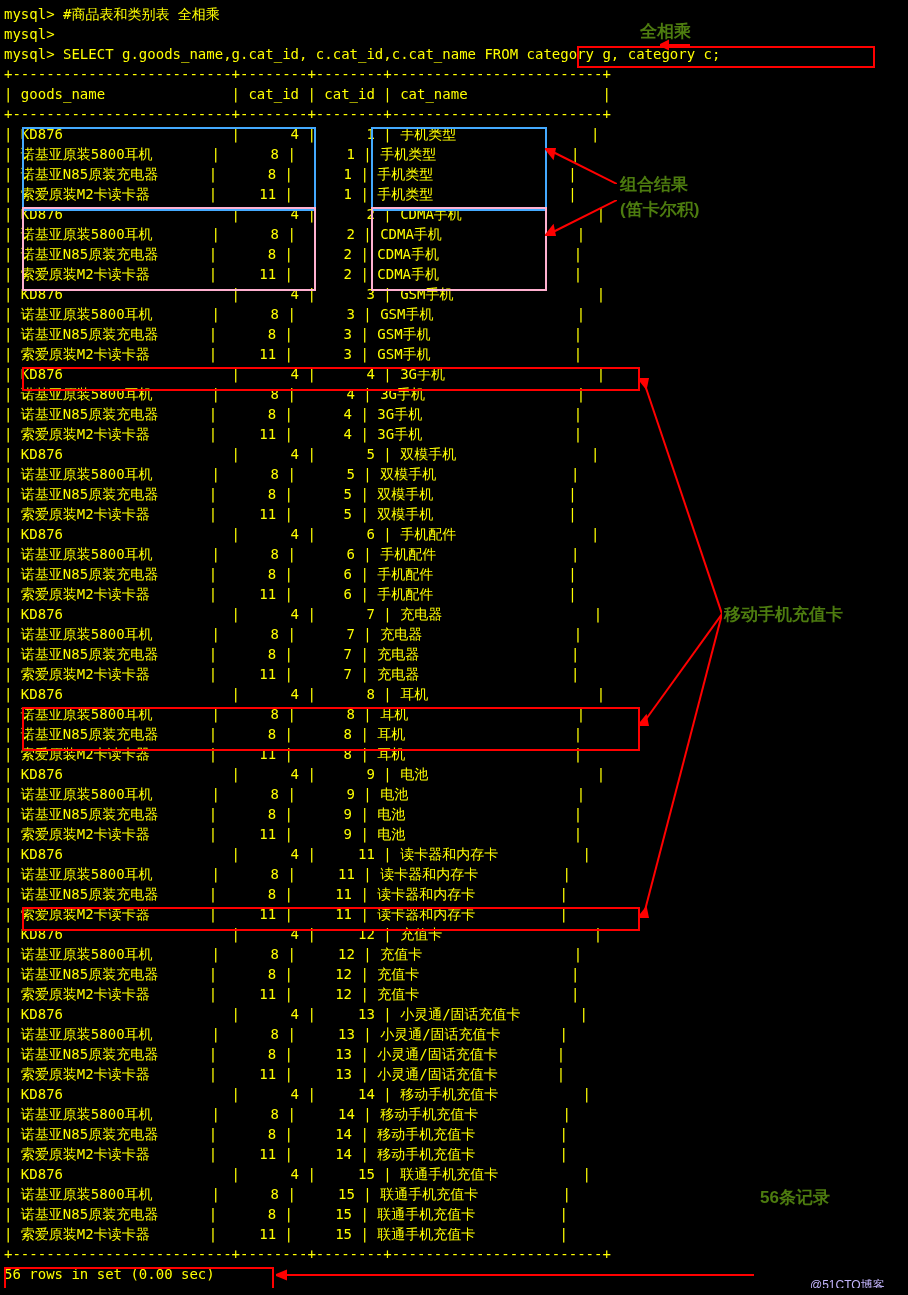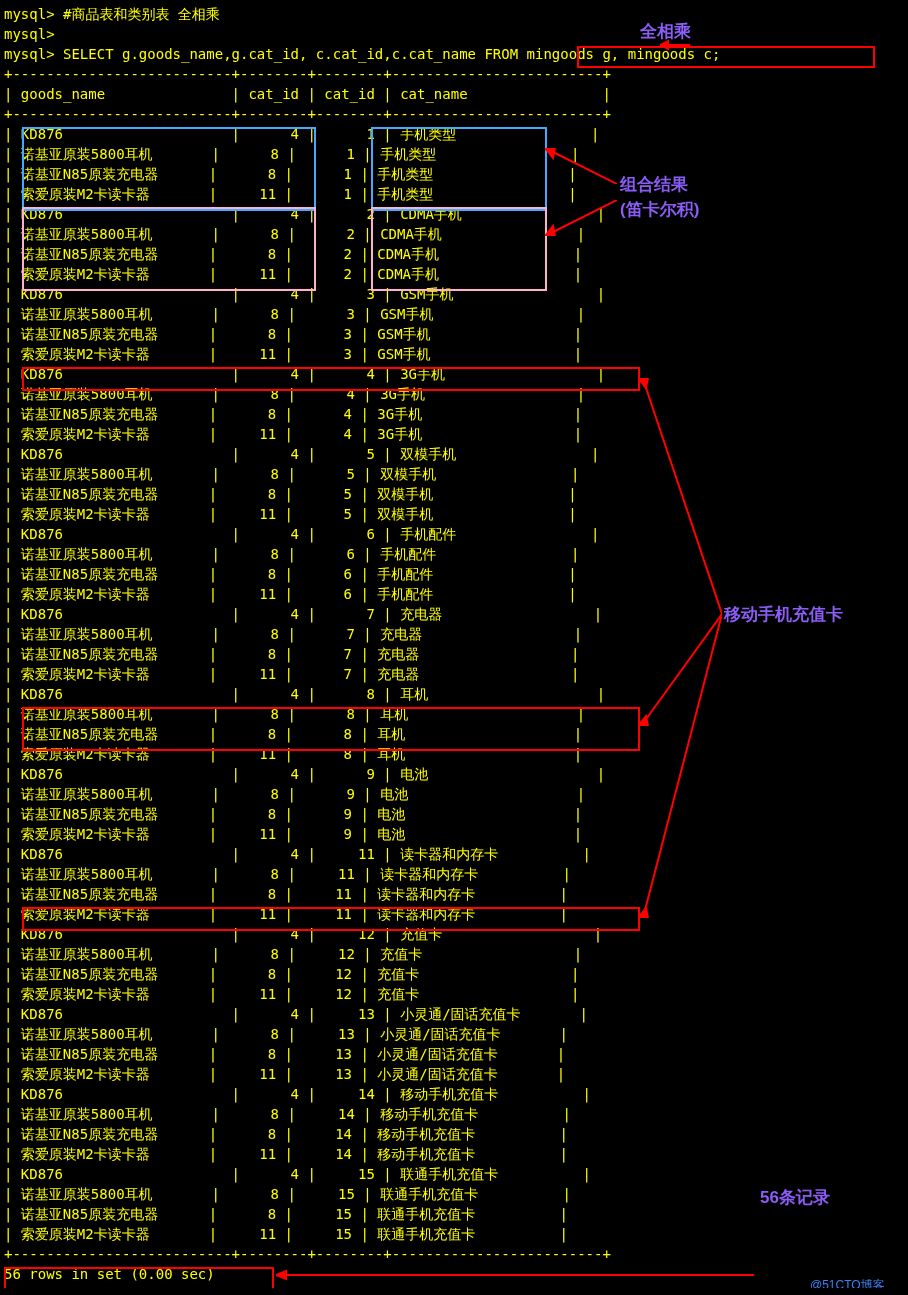--- a/index.html
+++ b/index.html
@@ -1,31 +1,31 @@
 <!DOCTYPE html>
 <html><head>
 <meta charset="utf-8">
 <style>
 body{margin:0;background:#000;font-family:Consolas,monospace;font-size:14px;color:#ffff00;line-height:20px;padding:4px;position:relative;width:908px}
 .line{white-space:pre}
 .sep{color:#ffff00}
 .box-red{border:2px solid #ff0000;position:absolute}
 .box-blue{border:2px solid #44aaff;position:absolute}
 .box-pink{border:2px solid #ffb0d0;position:absolute}
-.anno{color:#8b5cf6;position:absolute;font-family:SimSun,sans-serif;font-weight:bold;font-size:17px}
+.anno{color:#4d7c0f;position:absolute;font-family:SimSun,sans-serif;font-weight:bold;font-size:17px}
 .arrow{position:absolute;stroke:#ff0000;stroke-width:2;fill:#ff0000}
-.watermark{position:absolute;color:#3b82f6;font-size:12px;font-family:sans-serif}
+.watermark{position:absolute;color:#c4b5fd;font-size:12px;font-family:sans-serif}
 </style>
 </head>
 <body>
 
 <div>
 <div class="line">mysql&gt; #商品表和类别表 全相乘</div>
 <div class="line">mysql&gt;</div>
-<div class="line"><span>mysql&gt; SELECT g.goods_name,g.cat_id, c.cat_id,c.cat_name </span><span>FROM mingoods g, mingoods c;</span></div>
+<div class="line"><span>mysql&gt; SELECT g.goods_name,g.cat_id, c.cat_id,c.cat_name </span><span>FROM category g, category c;</span></div>
 <div class="line sep">+--------------------------+--------+--------+-------------------------+</div>
 <div class="line">| goods_name               | cat_id | cat_id | cat_name                |</div>
 <div class="line sep">+--------------------------+--------+--------+-------------------------+</div>
 <div id="rows">
       <div class="line">| KD876                    |      4 |      1 | 手机类型                |</div>
       <div class="line">| 诺基亚原装5800耳机       |      8 |      1 | 手机类型                |</div>
       <div class="line">| 诺基亚N85原装充电器      |      8 |      1 | 手机类型                |</div>
       <div class="line">| 索爱原装M2卡读卡器       |     11 |      1 | 手机类型                |</div>
       <div class="line">| KD876                    |      4 |      2 | CDMA手机                |</div>
       <div class="line">| 诺基亚原装5800耳机       |      8 |      2 | CDMA手机                |</div>

